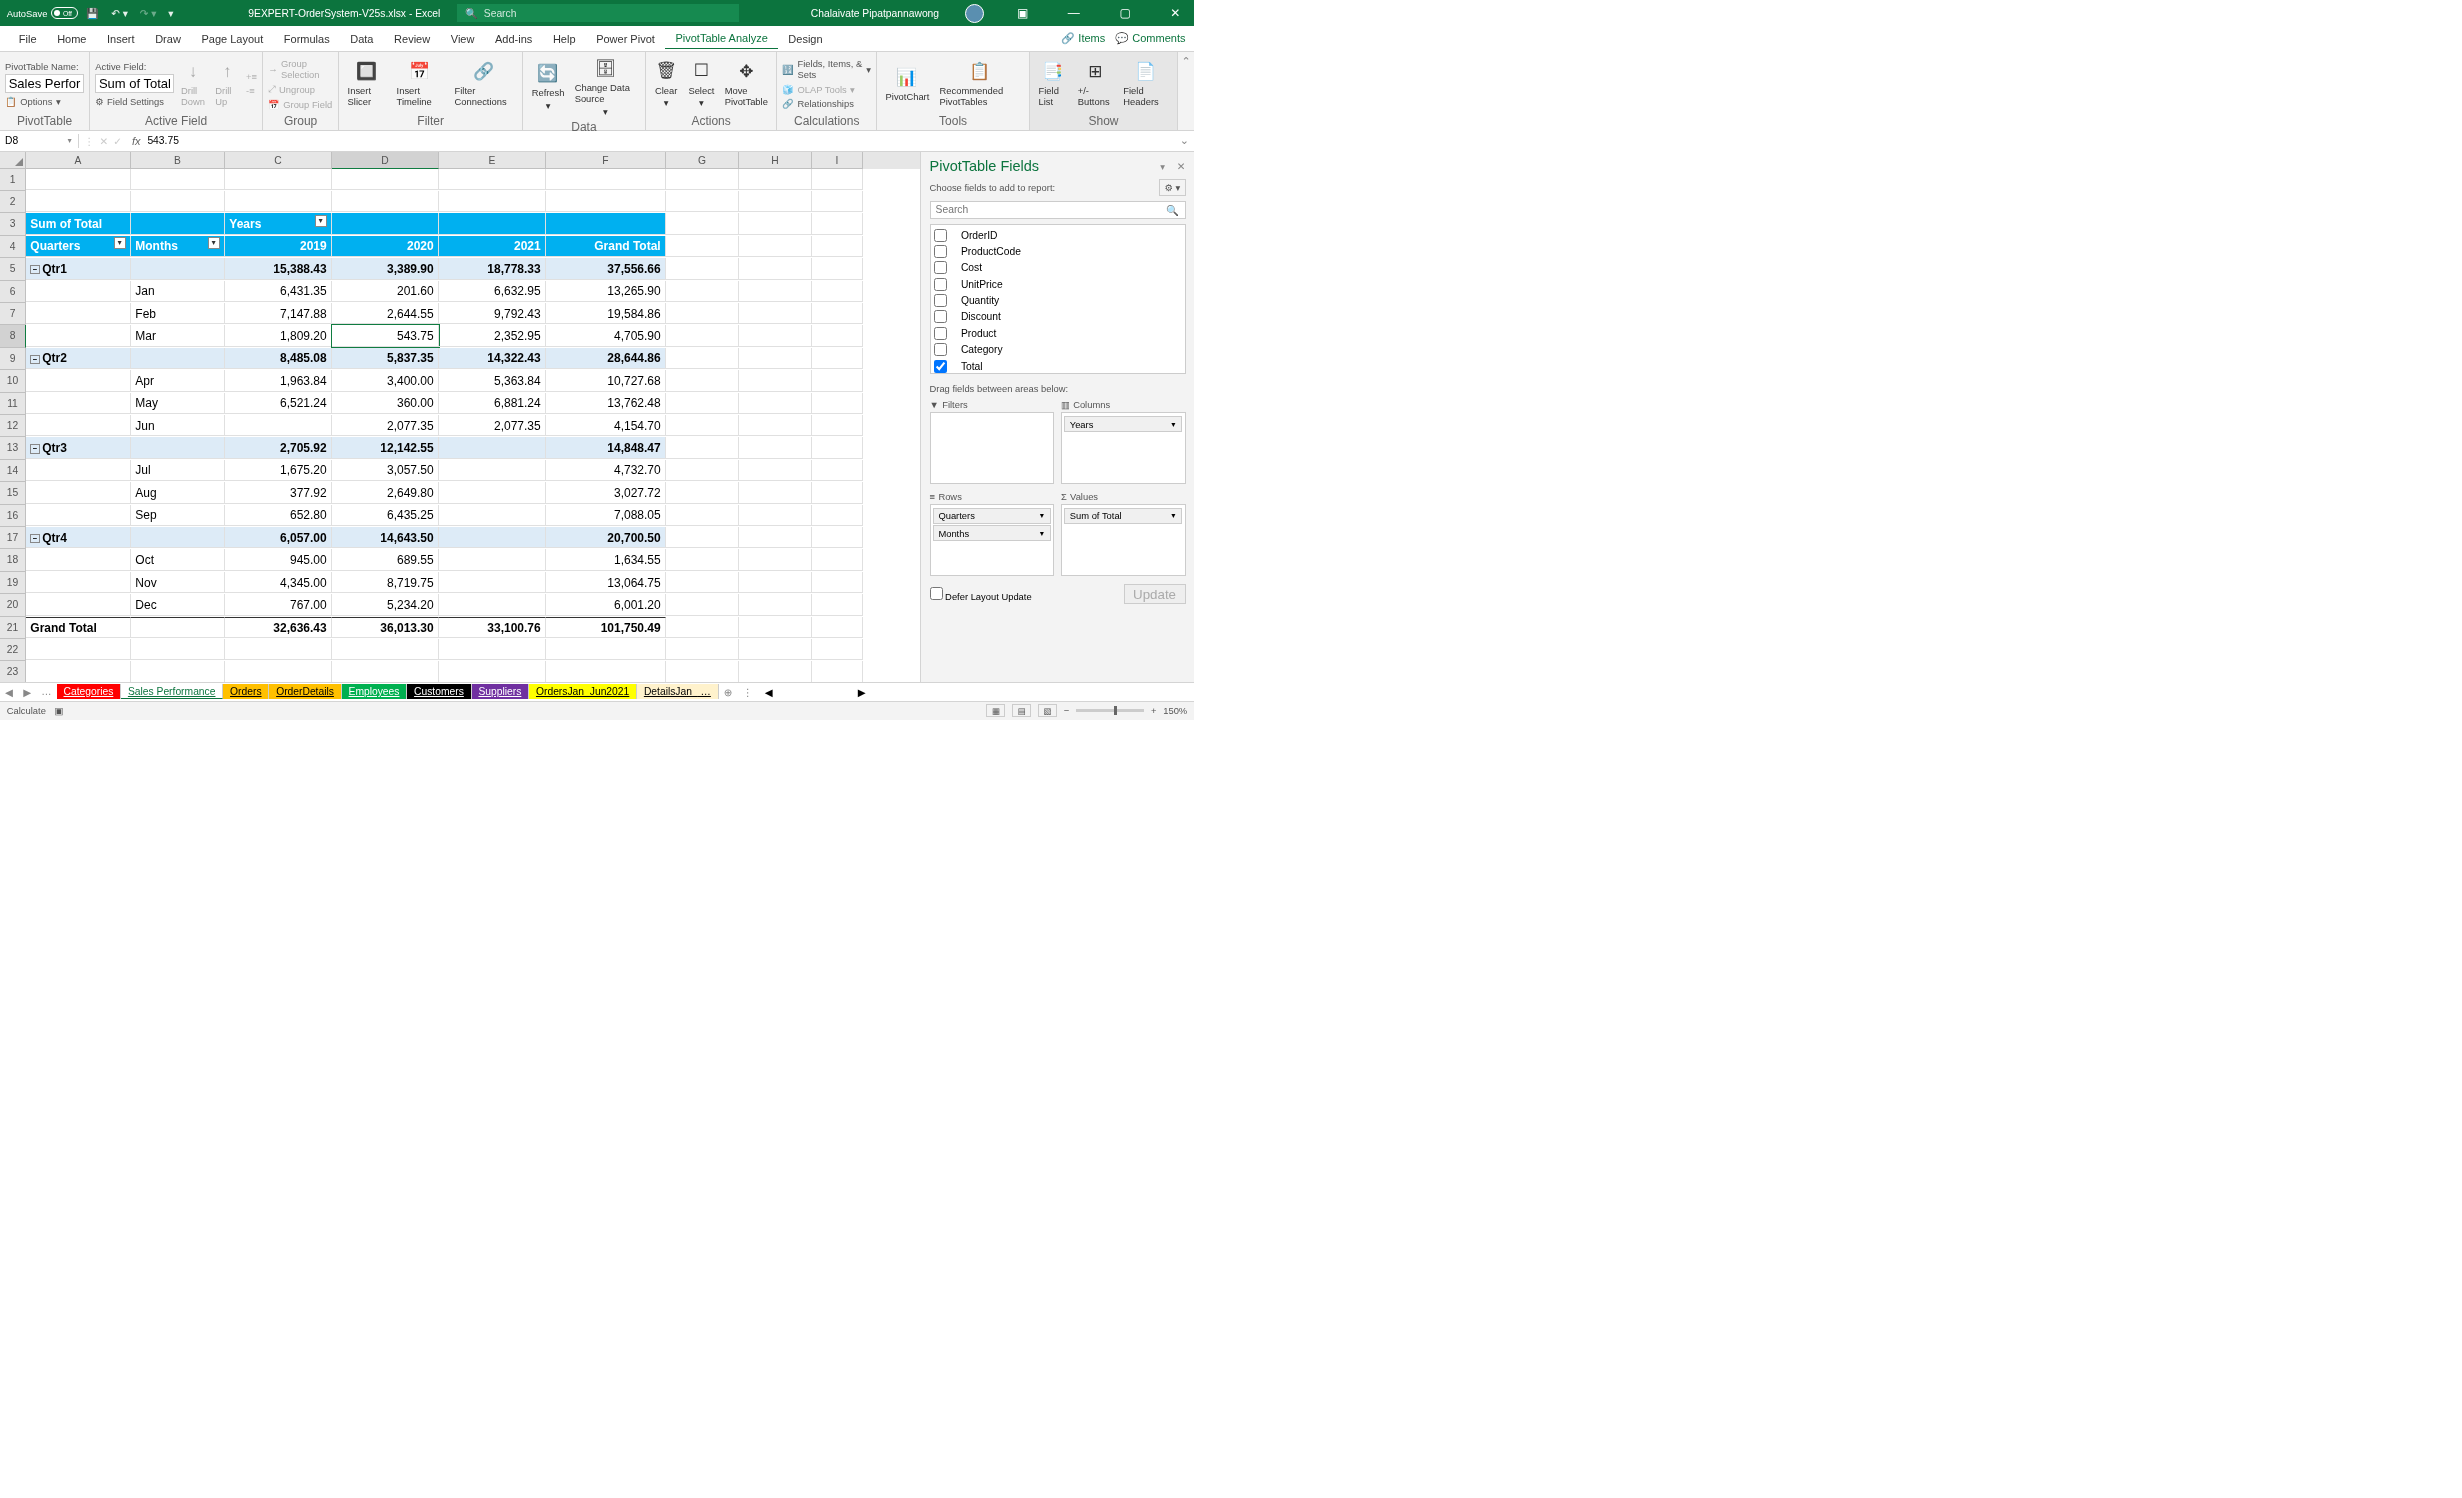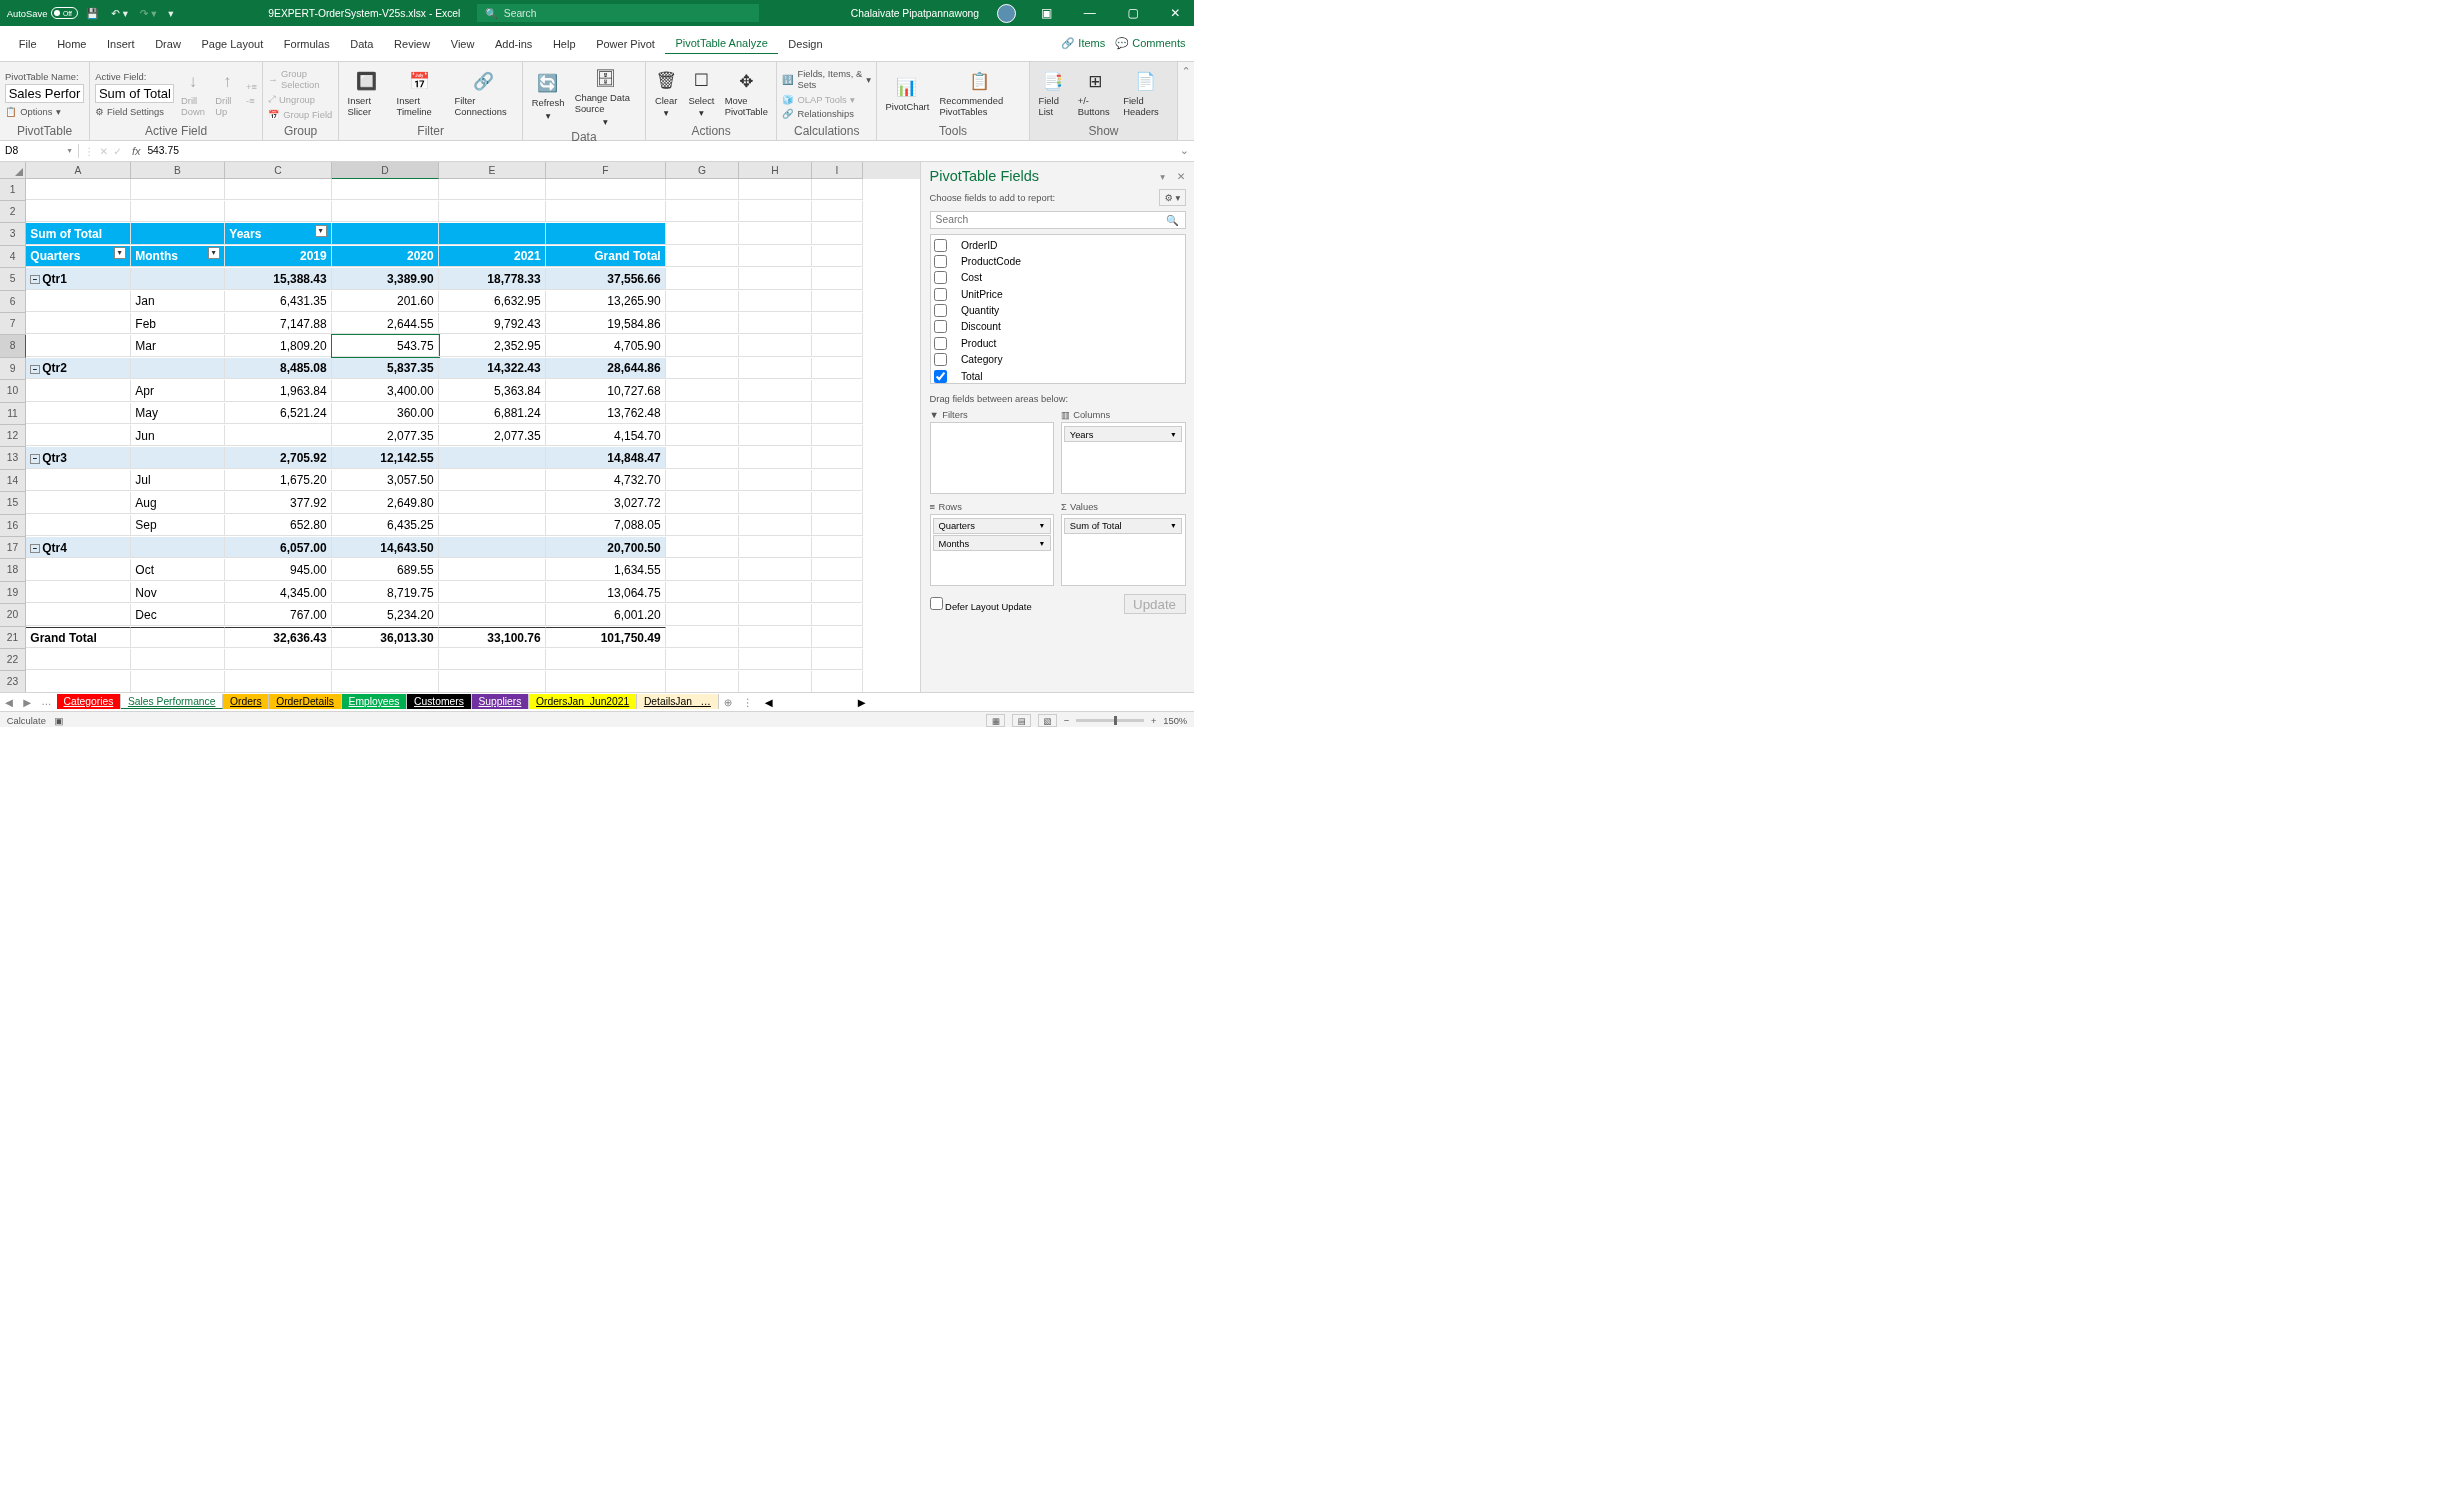--- a/index.html
+++ b/index.html
@@ -7,26 +7,26 @@
 
 
 .titlebar { background: #0c743e; color: #fff; height: 26px; display: flex; align-items: center; padding: 0 6.8px; font-size: 10.3px; }
 .titlebar-left { display: flex; align-items: center; gap: 5.1px; }
 .autosave { display: flex; align-items: center; gap: 3.4px; font-size: 9.4px; }
 .toggle-off { display: inline-flex; align-items: center; border: 0.9px solid #fff; border-radius: 6.8px; padding: 0 5.1px 0 1.7px; height: 12px; font-size: 6.8px; gap: 2.6px; }
 .toggle-off::before { content: ""; width: 6.8px; height: 6.8px; background: #fff; border-radius: 50%; }
 .qat-btn { color: #fff; opacity: 0.9; padding: 1.7px 3.4px; display: inline-flex; align-items: center; }
 .titlebar-center { flex: 1; display: flex; align-items: center; justify-content: center; gap: 17px; }
 .search { background: #168a50; border: none; color: #fff; padding: 2.6px 8.5px; width: 282px; font-size: 10.3px; display: flex; align-items: center; gap: 5.1px; }
-.titlebar-right { display: flex; align-items: center; gap: 18px; }
+.titlebar-right { display: flex; align-items: center; gap: 26px; }
 .avatar { width: 19px; height: 19px; background: #5a8fb0; border-radius: 50%; border: 0.9px solid #fff; }
 .winbtn { color: #fff; padding: 1.7px 6.8px; font-size: 12px; }
 
 
-.ribbon-tabs { background: #fff; display: flex; align-items: center; padding: 0 8.5px; height: 36px; border-bottom: 0.9px solid #d4d4d4; }
+.ribbon-tabs { background: #fff; display: flex; align-items: center; padding: 0 8.5px; height: 26px; border-bottom: 0.9px solid #d4d4d4; }
 .ribbon-tab { padding: 4.3px 10.3px; font-size: 11px; color: #333; }
 .ribbon-tab.active { color: #0c743e; border-bottom: 1.7px solid #0c743e; font-weight: 500; }
 .ribbon-right { margin-left: auto; display: flex; gap: 10.3px; color: #0c743e; font-size: 11px; }
 
 
 .ribbon { background: #f3f3f3; display: flex; height: 79px; border-bottom: 0.9px solid #d4d4d4; }
 .rgroup { border-right: 0.9px solid #d4d4d4; padding: 2.6px 5.1px 0; display: flex; flex-direction: column; }
 .rgroup-body { flex: 1; display: flex; align-items: center; gap: 3.4px; }
 .rgroup-label { text-align: center; font-size: 12px; color: #666; padding: 1.7px 0; }
 .rbtn-big { display: flex; flex-direction: column; align-items: center; font-size: 9.4px; color: #333; padding: 1.7px 3.4px; gap: 1.7px; }

